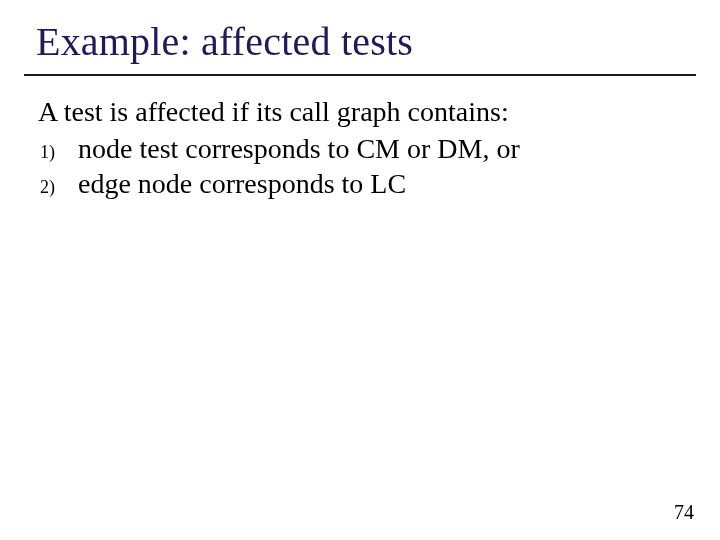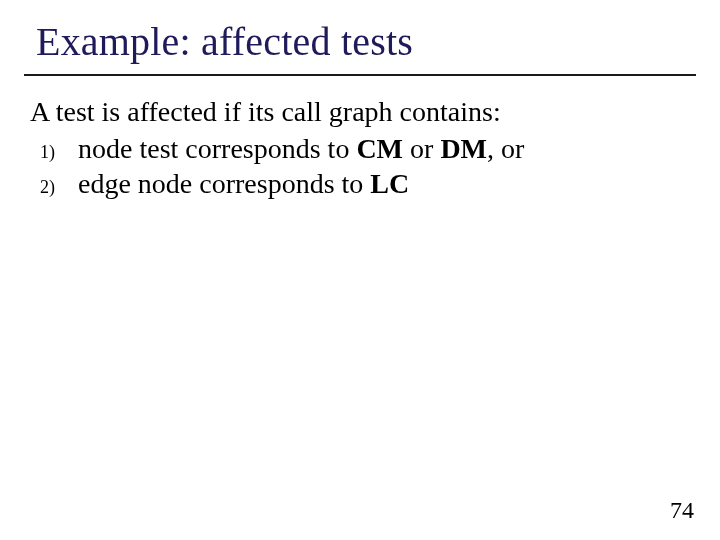--- a/index.html
+++ b/index.html
@@ -38,45 +38,45 @@
   .body {
     position: absolute;
     left: 30px;
     top: 94px;
     width: 660px;
     font-size: 28px;
     line-height: 1.25;
     color: #000000;
   }
   .intro {
-    margin: 0 0 2px 0;
+    margin: 0 0 2px 8px;
   }
   .item {
     display: flex;
     align-items: baseline;
     margin: 0;
   }
   .marker {
     display: inline-block;
     width: 48px;
     font-size: 18px;
     padding-left: 10px;
     box-sizing: border-box;
   }
   .item-text {
     flex: 1;
   }
   .bold {
-    font-weight: 700;
+    font-weight: 400;
   }
   .pagenum {
     position: absolute;
     right: 26px;
     bottom: 16px;
-    font-size: 24px;
+    font-size: 20px;
     color: #000000;
   }
 </style>
 </head>
 <body>
 
 <div class="slide">
 
   <div class="title">Example: affected tests</div>
 

